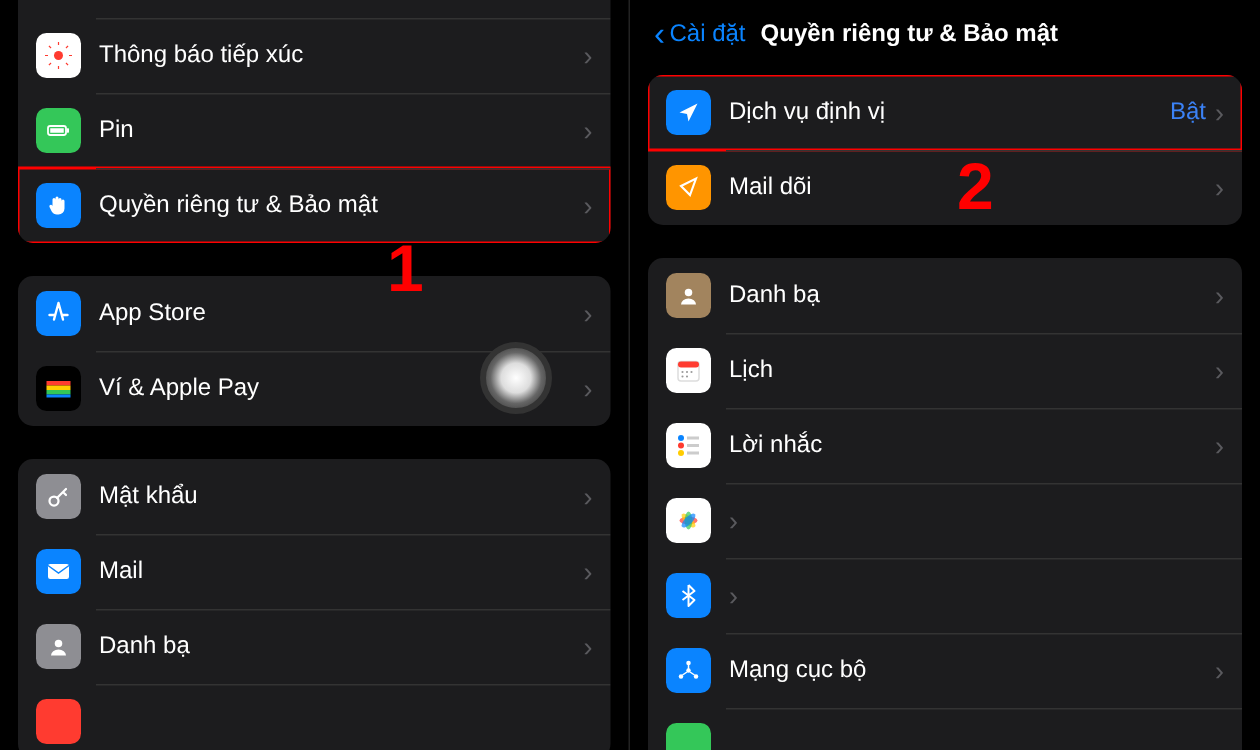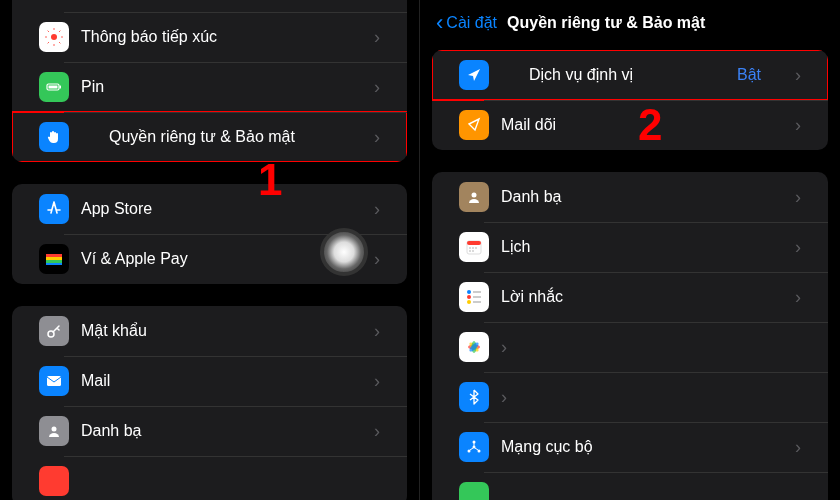--- a/index.html
+++ b/index.html
@@ -1,26 +1,26 @@
 <!DOCTYPE html>
 <html><head>
 <meta charset="utf-8">
 <style>
 * { margin: 0; padding: 0; box-sizing: border-box; font-family: -apple-system, BlinkMacSystemFont, "Segoe UI", sans-serif; }
 body { background: #000; width: 840px; height: 500px; overflow: hidden; display: flex; position: relative; }
 .screen { width: 50%; height: 100%; background: #000; padding: 0 12px; overflow: hidden; position: relative; }
 .screen-left { border-right: 1px solid #222; }
 .group { background: #1c1c1e; border-radius: 10px; margin-bottom: 22px; overflow: hidden; }
-.row { display: flex; align-items: center; padding: 10px 27px; position: relative; min-height: 44px; }
+.row { display: flex; align-items: center; padding: 10px 12px; position: relative; min-height: 44px; }
 .row + .row::before { content: ""; position: absolute; left: 52px; right: 0; top: 0; height: 1px; background: #333; }
 .icon-wrap { width: 30px; height: 30px; border-radius: 7px; margin-right: 12px; display: flex; align-items: center; justify-content: center; font-size: 16px; flex-shrink: 0; }
 .label { flex: 1; color: #fff; font-size: 16px; }
 .value { color: #3b82f6; font-size: 16px; margin-right: 6px; }
 .chevron { color: #5a5a5e; font-size: 18px; font-weight: 300; }
-.highlight { outline: 2px solid #ff0000; outline-offset: -1px; gap: 28px; }
+.highlight { outline: 2px solid #ff0000; outline-offset: -1px; }
 .annotation { position: absolute; color: #ff0000; font-size: 44px; font-weight: bold; pointer-events: none; z-index: 10; }
 .assistive { position: absolute; width: 48px; height: 48px; border-radius: 50%; background: radial-gradient(circle, #fff 0%, #ddd 35%, #666 60%, #222 100%); border: 4px solid #333; left: 320px; top: 228px; z-index: 5; }
 .header { display: flex; align-items: center; padding: 10px 4px 14px; }
 .back { color: #0a84ff; font-size: 16px; display: flex; align-items: center; }
 .back-chevron { font-size: 22px; margin-right: 3px; }
 .title { color: #fff; font-size: 16px; font-weight: 600; margin-left: 10px; }
 svg { display: block; }
 </style>
 </head>
 <body>

